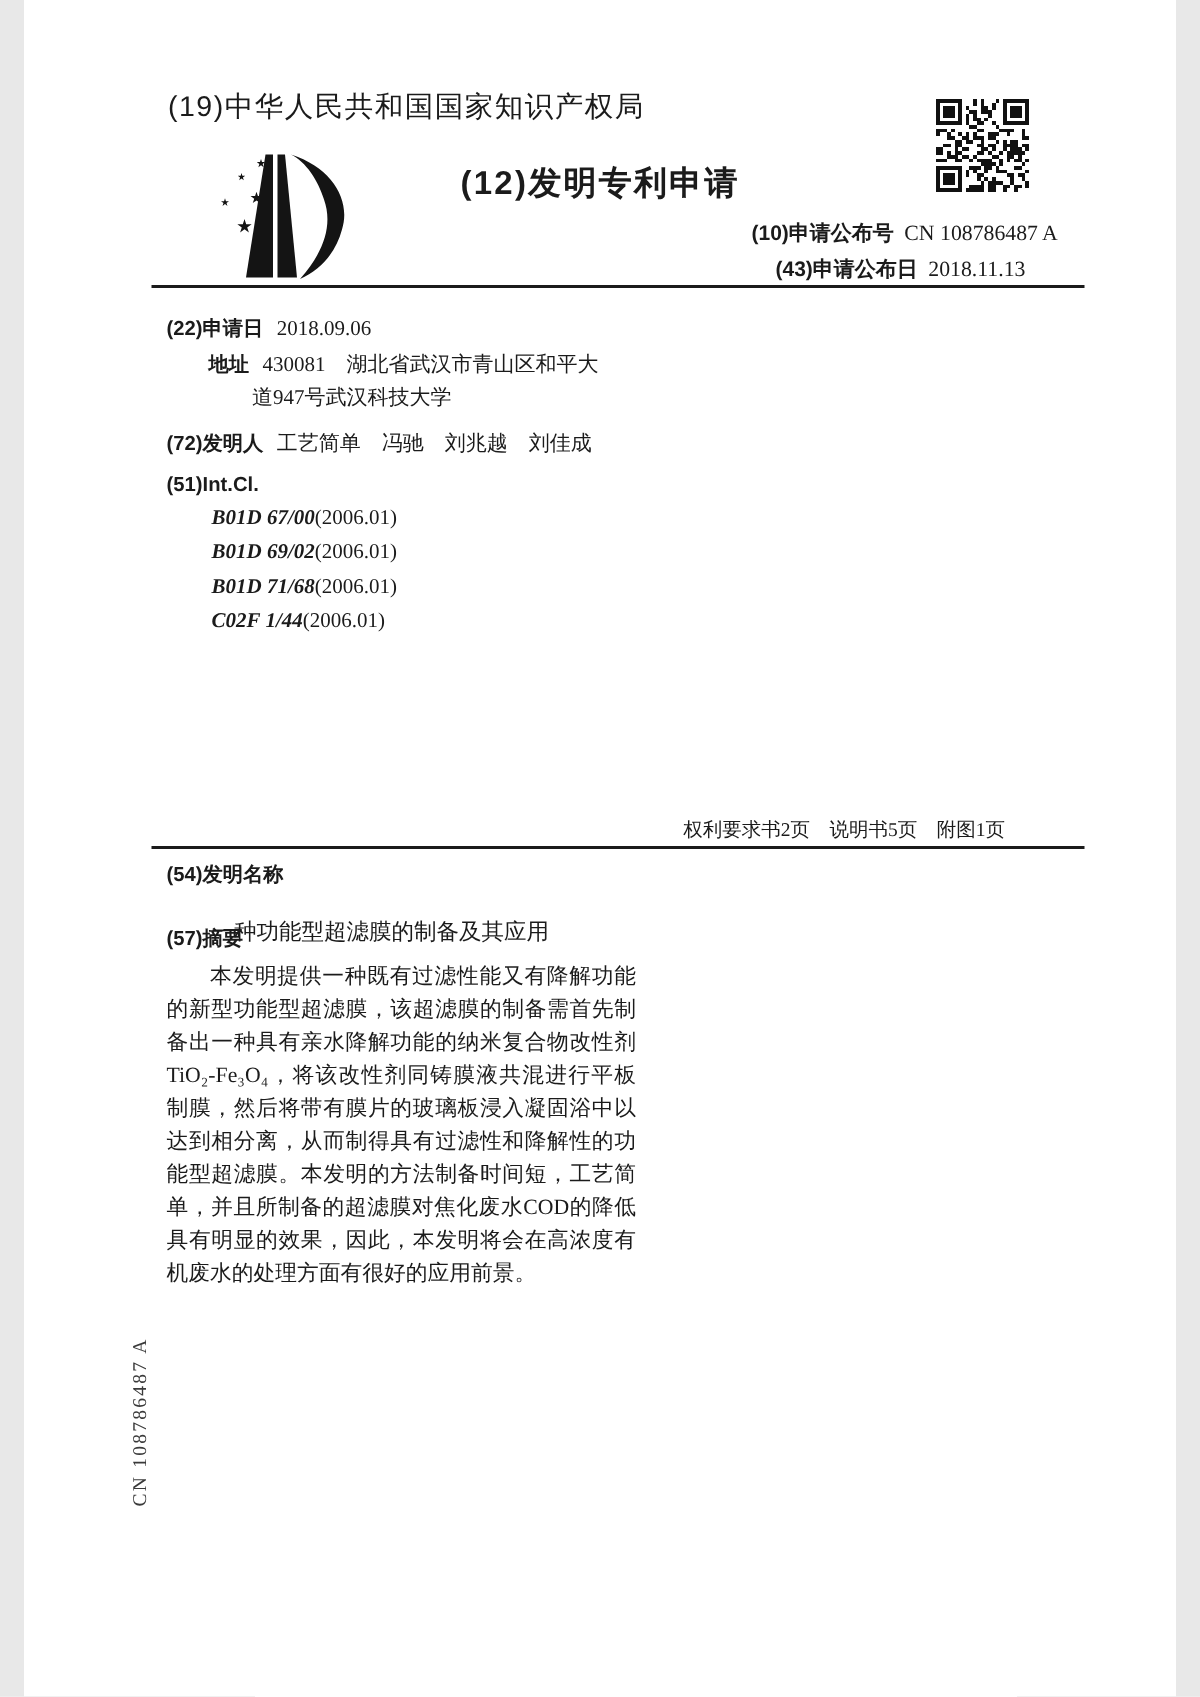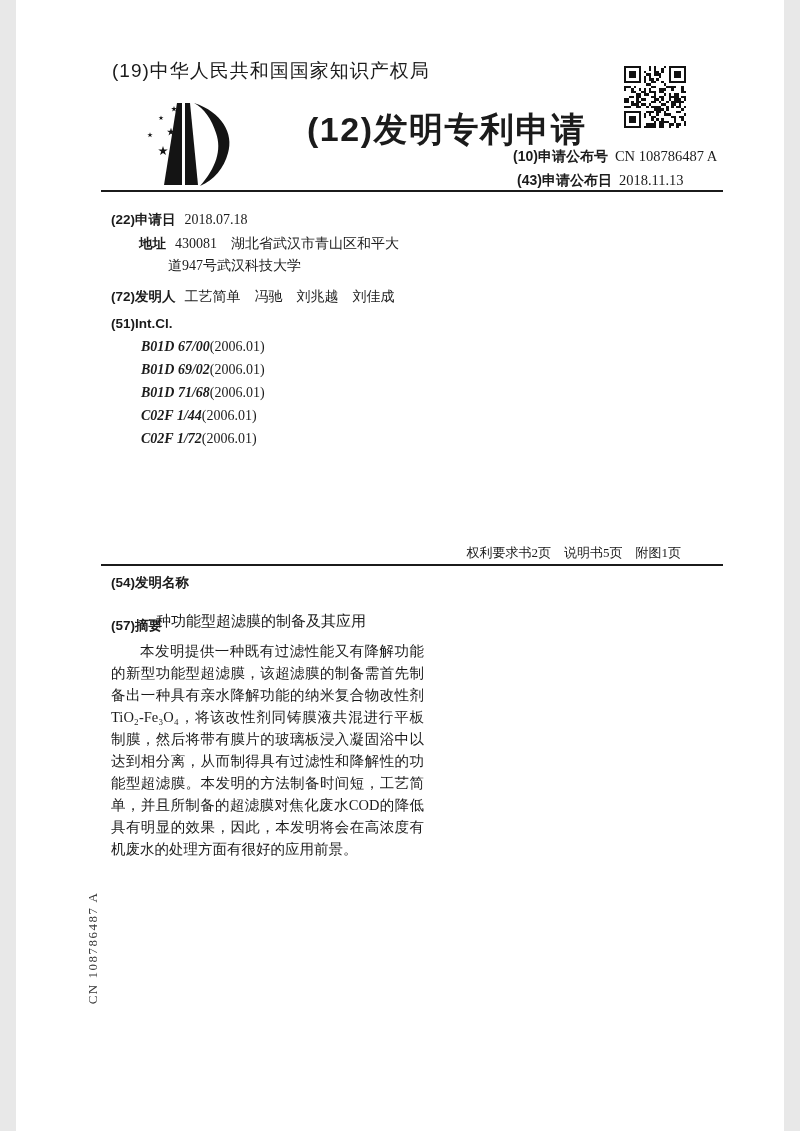--- a/index.html
+++ b/index.html
@@ -8,27 +8,27 @@
     background:#ffffff; color:#1b1b1b; overflow:hidden;
     font-family:"Liberation Serif", serif;
   }
   .abs { position:absolute; }
   .serif { font-family:"Liberation Serif", serif; }
 
   .office-line { left:96px; top:58px; font-size:19px; letter-spacing:1px;
                  font-family:"Liberation Sans", sans-serif; }
   .logo { left:124px; top:99px; width:115px; height:90px; }
   .logo svg { display:block; width:100%; height:100%; }
-  .doc-type { left:291px; top:107px; font-size:34px; font-weight:bold; letter-spacing:1.5px;
+  .doc-type { left:291px; top:107px; font-size:22px; font-weight:bold; letter-spacing:1.5px;
               font-family:"Liberation Sans", sans-serif; }
   .qr { left:608px; top:66px; width:62px; height:62px; }
   .qr svg { display:block; width:100%; height:100%; }
 
   .pub-line { white-space:nowrap; }
-  .pub-number { left:497px; top:147px; }
+  .pub-number { left:485px; top:147px; }
   .pub-date { left:501px; top:171px; }
   .pub-line .lbl { font-size:14px; }
   .pub-line .val { font-size:14.5px; margin-left:7px; }
 
   .rule { left:85px; width:622px; height:2px; background:#1b1b1b; }
   .rule1 { top:190px; }
   .rule2 { top:564px; }
 
   .lbl { font-family:"Liberation Sans", sans-serif; font-weight:bold; font-size:13.5px; }
   .val { font-family:"Liberation Serif", serif; font-size:14px; margin-left:9px; }
@@ -37,21 +37,21 @@
   .biblio .row { line-height:17px; white-space:nowrap; }
   .row-22, .row-71 { margin-top:11px; }
   .row-addr1 { margin-top:6px; padding-left:28px; }
   .row-addr2 { margin-top:5px; padding-left:57px; font-size:14px; }
   .row-72 { margin-top:13px; }
   .row-51 { margin-top:9px; }
   .row-ipc { margin-top:5px; padding-left:30px; }
   .ipc-code { font-family:"Liberation Serif", serif; font-style:italic; font-weight:bold; font-size:14px; }
   .ipc-ver { font-family:"Liberation Serif", serif; font-size:14px;text-align:center; }
 
-  .pages-info { left:85px; top:544px; width:580px; text-align:right; font-size:13px;
+  .pages-info { left:74px; top:544px; width:580px; text-align:right; font-size:13px;
                 font-family:"Liberation Serif", serif; }
 
   .sec { left:95px; }
   .sec54 { top:574px; }
   .sec54 .title-text { margin-top:20px; margin-left:30px; font-size:15px; }
   .sec57 { top:617px; }
   .abstract {
     margin-top:5px; width:313px; font-size:14.5px; line-height:22px;
     text-align:justify; text-indent:2em;
   }
@@ -391,21 +391,21 @@
     <span class="lbl">(10)申请公布号</span><span class="val">CN 108786487 A</span>
   </div>
   <div class="abs pub-line pub-date">
     <span class="lbl">(43)申请公布日</span><span class="val">2018.11.13</span>
   </div>
 
   <div class="abs rule rule1"></div>
 
   <div class="abs biblio">
     <div class="row row-22">
-      <span class="lbl">(22)申请日</span><span class="val">2018.07.18</span>
+      <span class="lbl">(22)申请日</span><span class="val">2018.09.06</span>
     </div>
     <div class="row row-addr1">
       <span class="lbl">地址</span><span class="val">430081　湖北省武汉市青山区和平大</span>
     </div>
     <div class="row row-addr2 serif">道947号武汉科技大学</div>
     <div class="row row-72">
       <span class="lbl">(72)发明人</span><span class="val">工艺简单　冯驰　刘兆越　刘佳成</span>
     </div>
     <div class="row row-51">
       <span class="lbl">(51)Int.Cl.</span>
@@ -415,23 +415,20 @@
     </div>
     <div class="row row-ipc">
       <span class="ipc-code">B01D 69/02</span><span class="ipc-ver">(2006.01)</span>
     </div>
     <div class="row row-ipc">
       <span class="ipc-code">B01D 71/68</span><span class="ipc-ver">(2006.01)</span>
     </div>
     <div class="row row-ipc">
       <span class="ipc-code">C02F 1/44</span><span class="ipc-ver">(2006.01)</span>
     </div>
-    <div class="row row-ipc">
-      <span class="ipc-code">C02F 1/72</span><span class="ipc-ver">(2006.01)</span>
-    </div>
   </div>
 
   <div class="abs pages-info">权利要求书2页　说明书5页　附图1页</div>
 
   <div class="abs rule rule2"></div>
 
   <div class="abs sec sec54">
     <div class="lbl">(54)发明名称</div>
     <div class="title-text serif">一种功能型超滤膜的制备及其应用</div>
   </div>

